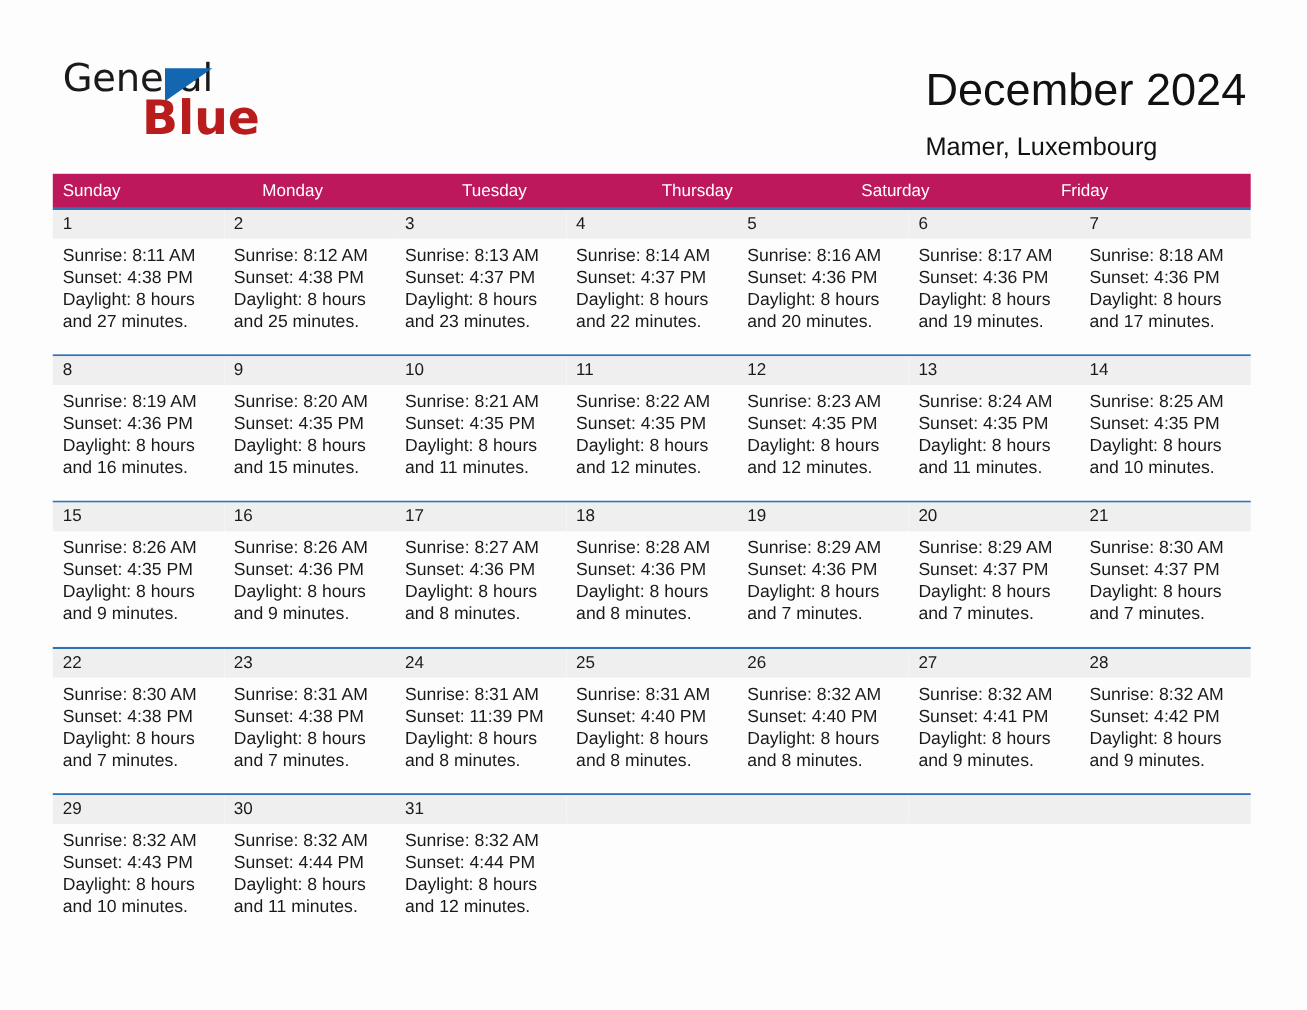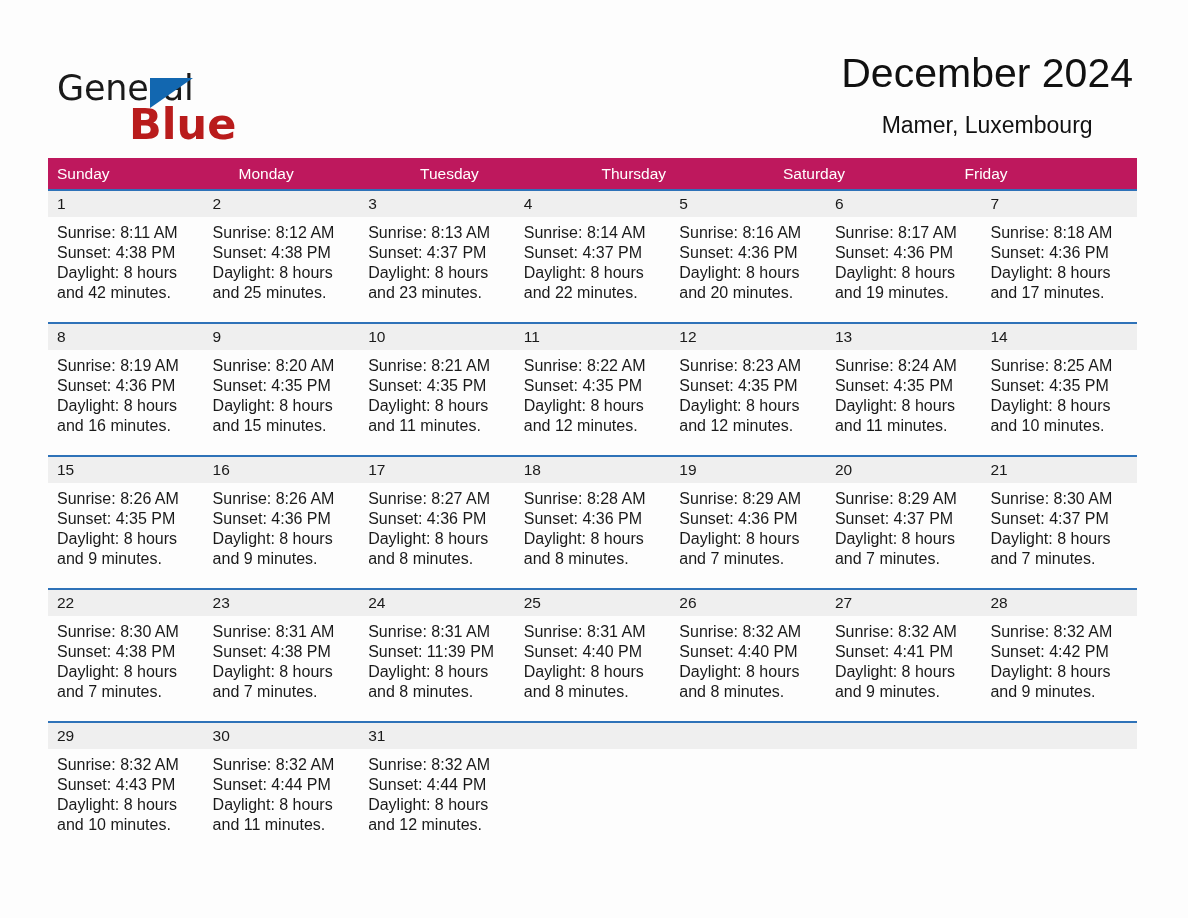--- a/index.html
+++ b/index.html
@@ -25,21 +25,21 @@
   .top {
     position: absolute;
     left: 0;
     top: 0;
     width: 1188px;
     height: 152px;
   }
   .logo {
     position: absolute;
     left: 57px;
-    top: 68px;
+    top: 52px;
     width: 260px;
     height: 80px;
   }
   .logo-general {
     position: absolute;
     left: 0;
     top: 0;
     font-size: 35px;
     line-height: 40px;
     color: #1a1a1a;
@@ -63,22 +63,22 @@
     font-size: 43px;
     line-height: 40px;
     color: #b91c1c;
     font-family: "DejaVu Sans", sans-serif;
     font-weight: 700;
   }
 
   .title-block {
     position: absolute;
     right: 55px;
-    top: 48px;
-    text-align: center;
+    top: 56px;
+    text-align: left;
   }
   .month-title {
     font-size: 41px;
     line-height: 50px;
     color: #111111;
     font-weight: 400;
     letter-spacing: 0px;
   }
   .location {
     margin-top: 13px;
@@ -184,21 +184,21 @@
 
     <div class="week-row">
       <div class="day-cell">
         <div class="day-num-band">
             <span class="day-num">1</span>
           </div>
         <div class="day-info">
           <div>Sunrise: 8:11 AM</div>
           <div>Sunset: 4:38 PM</div>
           <div>Daylight: 8 hours</div>
-          <div>and 42 minutes.</div>
+          <div>and 27 minutes.</div>
         </div>
       </div>
       <div class="day-cell">
         <div class="day-num-band">
             <span class="day-num">2</span>
           </div>
         <div class="day-info">
           <div>Sunrise: 8:12 AM</div>
           <div>Sunset: 4:38 PM</div>
           <div>Daylight: 8 hours</div>

